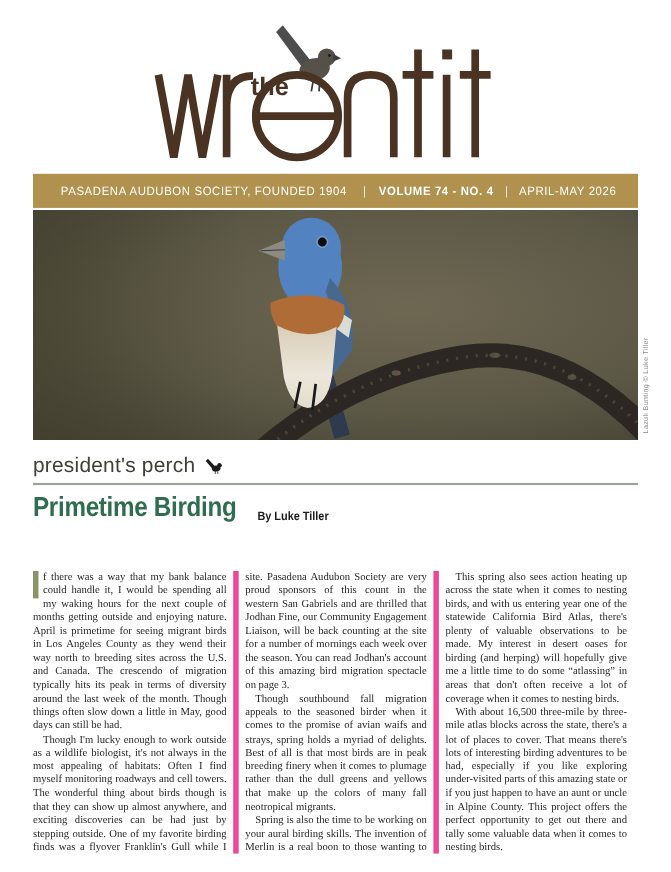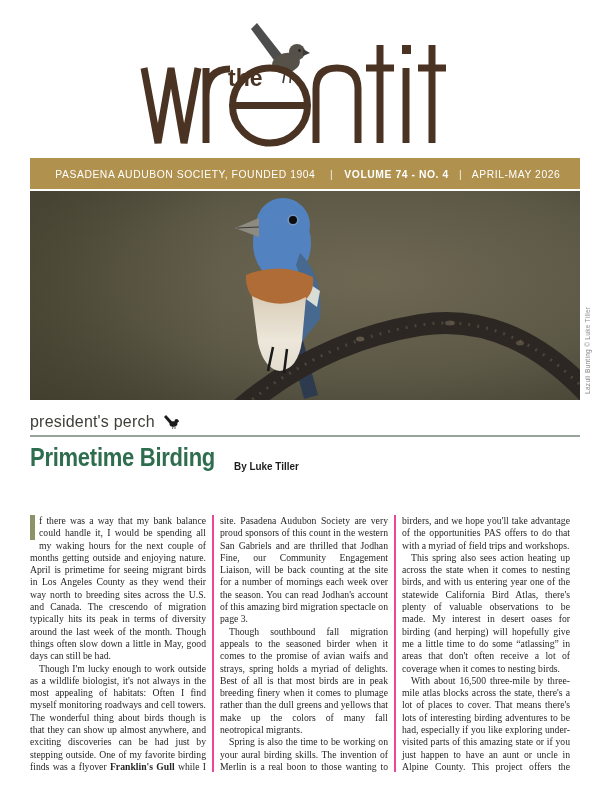--- a/index.html
+++ b/index.html
@@ -42,21 +42,21 @@
   .photo svg { display:block; }
   .photo-credit {
     position: absolute; left: 584px; top: 394px;
     transform-origin: 0 0; transform: rotate(-90deg);
     font-size: 6.5px; color: #8a8a8a; letter-spacing: 0.3px;
     white-space: nowrap;
   }
   
   .section-row {
     margin: 13px 30px 0; display: flex; align-items: center;
-    font-size: 16px; color: #3f3f38; letter-spacing: 0.2px;
+    font-size: 19px; color: #3f3f38; letter-spacing: 0.2px;
   }
   .section-row .bird-ico { margin-left: 8px; }
   .rule { margin: 4px 30px 0; height: 2px; background: #98a498; }
   
   .headline-row { margin: 7px 30px 0; display: flex; align-items: flex-end; height: 28px; }
   .headline {
     font-size: 25px; font-weight: bold; color: #2e6d4e;
     letter-spacing: -0.3px; transform: scaleX(0.88); transform-origin: left bottom;
     display: inline-block; white-space: nowrap;
   }
@@ -70,24 +70,24 @@
     margin: 6px 30px 0; width: 550px; height: 294px;
     display: flex;
   }
   .col {
     width: 176px; overflow: hidden;
     font-family: "Liberation Serif", serif;
     font-size: 9.7px; line-height: 12.3px; color: #262626;
     text-align: justify;
     margin-top: 37px;
   }
-  .col + .col { border-left: 2px solid #ec4899; margin-left: 6px; padding-left: 6px; }
+  .col + .col { border-left: 5px solid #ec4899; margin-left: 6px; padding-left: 6px; }
   .col p { margin: 0; }
   .col p.ind { text-indent: 9px; }
-  .col .b { font-weight: bold; }
+  .col .b { font-weight: normal; }
   .col .i { }
   .col .initial {
     float: left; width: 5px; height: 25px; background: #8a9468;
     color: transparent; overflow: hidden; margin: 0 4px 0 0;
   }
 </style>
 </head>
 <body>
 
 <div class="page">
@@ -197,19 +197,18 @@
     <div class="col">
         <p><span class="initial">I</span><span>f there was a way that my bank balance could handle it, I would be spending all my waking hours for the next couple of months getting outside and enjoying nature. April is primetime for seeing migrant birds in Los Angeles County as they wend their way north to breeding sites across the U.S. and Canada. The crescendo of migration typically hits its peak in terms of diversity around the last week of the month. Though things often slow down a little in May, good days can still be had.</span></p>
         <p class="ind"><span>Though I'm lucky enough to work outside as a wildlife biologist, it's not always in the most appealing of habitats: Often I find myself monitoring roadways and cell towers. The wonderful thing about birds though is that they can show up almost anywhere, and exciting discoveries can be had just by stepping outside. One of my favorite birding finds was a flyover </span><span class="b">Franklin's Gull</span><span> while I was monitoring a suburban site by the Shops at Montebello. Getting paid to see beautiful birds is hard to beat!</span></p>
       </div>
     <div class="col">
         <p><span>site. Pasadena Audubon Society are very proud sponsors of this count in the western San Gabriels and are thrilled that Jodhan Fine, our Community Engagement Liaison, will be back counting at the site for a number of mornings each week over the season. You can read Jodhan's account of this amazing bird migration spectacle on page 3.</span></p>
         <p class="ind"><span>Though southbound fall migration appeals to the seasoned birder when it comes to the promise of avian waifs and strays, spring holds a myriad of delights. Best of all is that most birds are in peak breeding finery when it comes to plumage rather than the dull greens and yellows that make up the colors of many fall neotropical migrants.</span></p>
         <p class="ind"><span>Spring is also the time to be working on your aural birding skills. The invention of Merlin is a real boon to those wanting to check their homework when it comes to identifying bird song. Like most things it's not infallible. It is, however, an incredible addition to the birder's toolbox.</span></p>
       </div>
     <div class="col">
-        <p><span>birders, and we hope you'll take advantage of the opportunities PAS offers to do that with a myriad of field trips and workshops.</span></p>
         <p class="ind"><span>This spring also sees action heating up across the state when it comes to nesting birds, and with us entering year one of the statewide </span><span class="i">California Bird Atlas</span><span>, there's plenty of valuable observations to be made. My interest in desert oases for birding (and herping) will hopefully give me a little time to do some “atlassing” in areas that don't often receive a lot of coverage when it comes to nesting birds.</span></p>
         <p class="ind"><span>With about 16,500 three-mile by three-mile atlas blocks across the state, there's a lot of places to cover. That means there's lots of interesting birding adventures to be had, especially if you like exploring under-visited parts of this amazing state or if you just happen to have an aunt or uncle in Alpine County. This project offers the perfect opportunity to get out there and tally some valuable data when it comes to nesting birds.</span></p>
       </div>
   </div>
 
 </div>
 
 </body></html>

